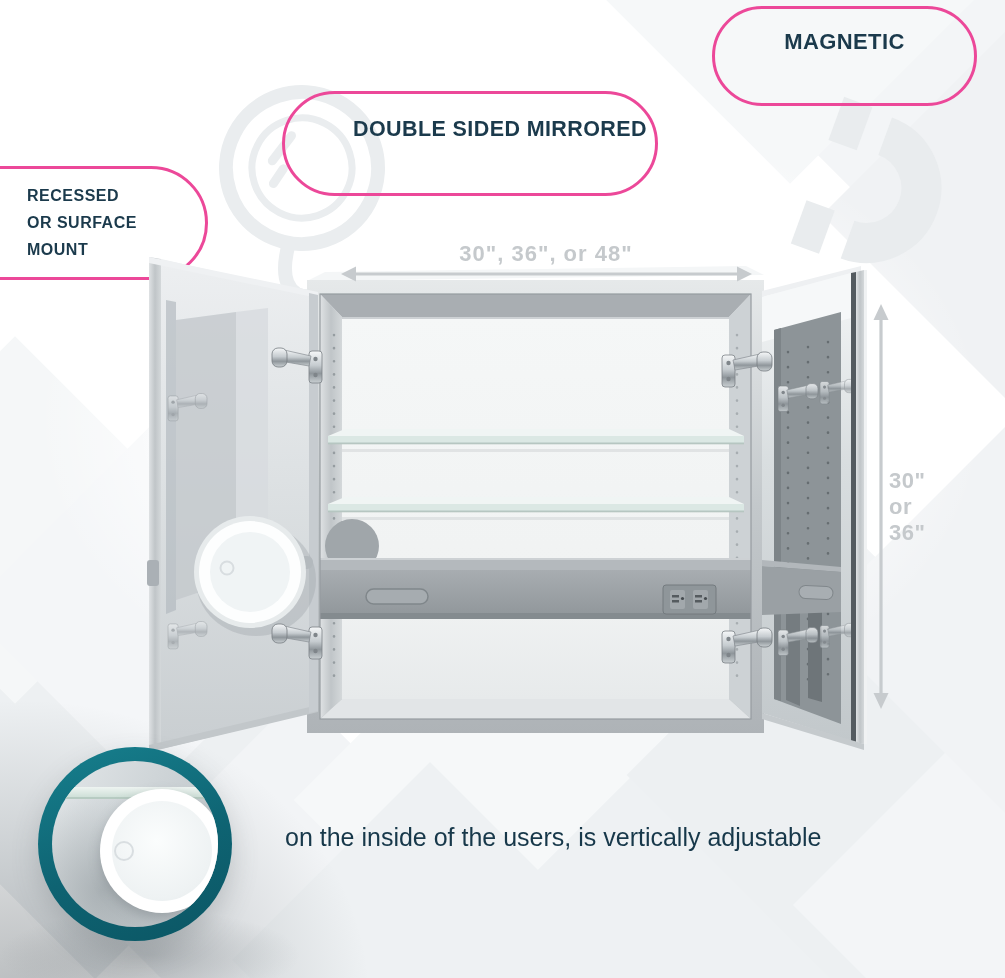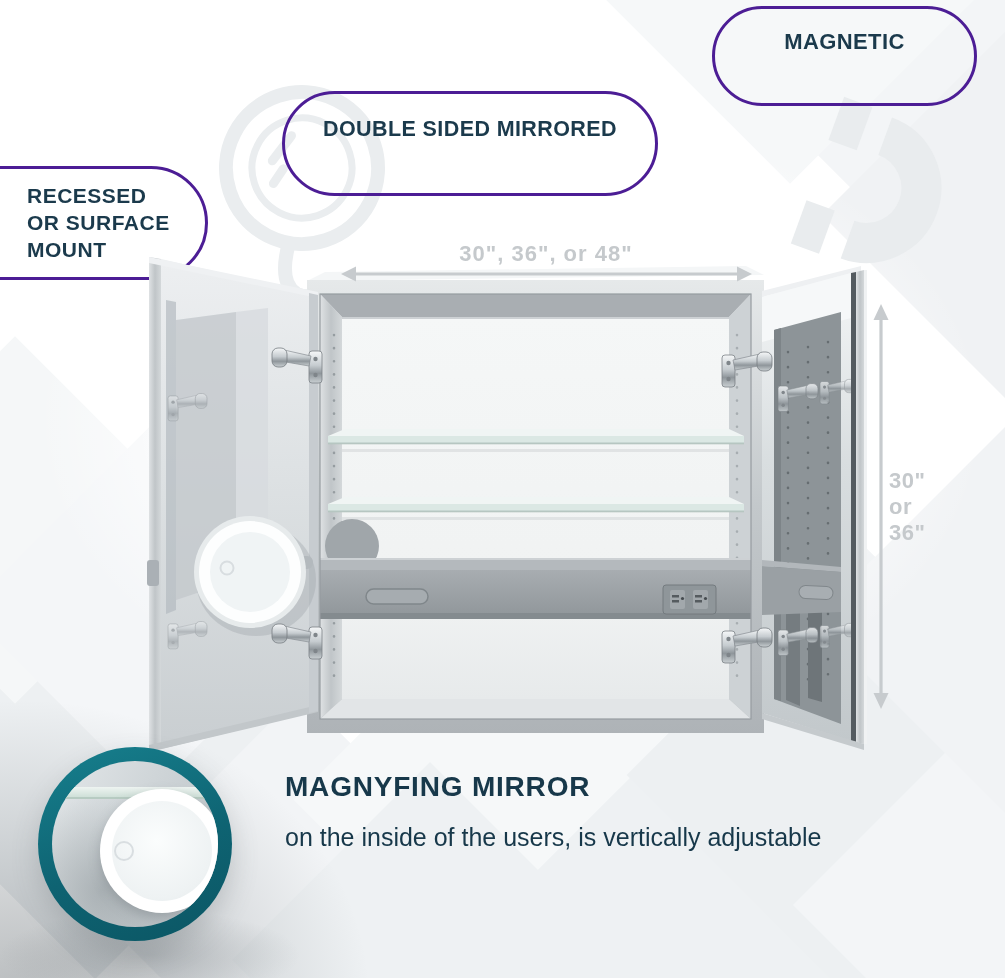--- a/index.html
+++ b/index.html
@@ -1,26 +1,26 @@
 <!DOCTYPE html>
 <html><head>
 <meta charset="utf-8">
 <style>
   html,body{margin:0;padding:0;background:#fff;}
   #canvas{position:relative;width:1005px;height:978px;overflow:hidden;background:#ffffff;
           font-family:"Liberation Sans", sans-serif;}
   .abs{position:absolute;left:0;top:0;}
   
-  .bubble{position:absolute;border:3px solid #4c1d95;background:transparent;box-sizing:border-box;}
+  .bubble{position:absolute;border:3px solid #ec4899;background:transparent;box-sizing:border-box;}
   .bubble .btxt{color:#1b3a4c;font-weight:bold;}
   .bubble .line{display:block;}
   #bubble-recessed{left:-72px;top:166px;width:280px;height:114px;border-radius:57px;}
-  #bubble-recessed .btxt{position:absolute;left:96px;top:13px;font-size:21px;line-height:27px;letter-spacing:.5px;text-align:left;}
+  #bubble-recessed .btxt{position:absolute;left:96px;top:13px;font-size:16px;line-height:27px;letter-spacing:.5px;text-align:left;}
   #bubble-double{left:282px;top:91px;width:376px;height:105px;border-radius:53px;}
-  #bubble-double .btxt{position:absolute;left:0;top:20px;width:100%;text-align:center;font-size:21.5px;line-height:30px;letter-spacing:.4px;}
+  #bubble-double .btxt{position:absolute;left:0;top:20px;width:100%;text-align:center;font-size:21.5px;line-height:30px;letter-spacing:.4px;padding-left:30px;}
   #bubble-magnetic{left:712px;top:6px;width:265px;height:100px;border-radius:50px;}
   #bubble-magnetic .btxt{position:absolute;left:0;top:18px;width:100%;text-align:center;font-size:22px;line-height:30px;letter-spacing:.4px;}
   
   .dim{position:absolute;color:#c5c9cc;font-weight:bold;}
   #dim-width{left:340px;top:241px;width:412px;text-align:center;font-size:22px;letter-spacing:1px;}
   #dim-height{left:889px;top:468px;font-size:22px;line-height:26px;letter-spacing:.5px;}
   #dim-height .line{display:block;}
   
   #feature-heading{position:absolute;left:285px;top:771px;font-size:28px;font-weight:bold;color:#17384a;letter-spacing:.8px;}
   #feature-body{position:absolute;left:285px;top:821px;font-size:25px;line-height:32px;color:#17384a;}
@@ -284,18 +284,17 @@
     <div class="photo">
       <div class="shelfline"></div>
       <div class="hinge-bit"></div>
       <div class="led">
         <div class="face"></div>
         <div class="touch-dot"></div>
       </div>
     </div>
   </div>
 
-  <div id="feature-heading">MAGNYFING MIRROR</div>
   <div id="feature-body">
     <span class="line">on the inside of the users, is vertically adjustable</span>
   </div>
 
 </div>
 
 </body></html>

